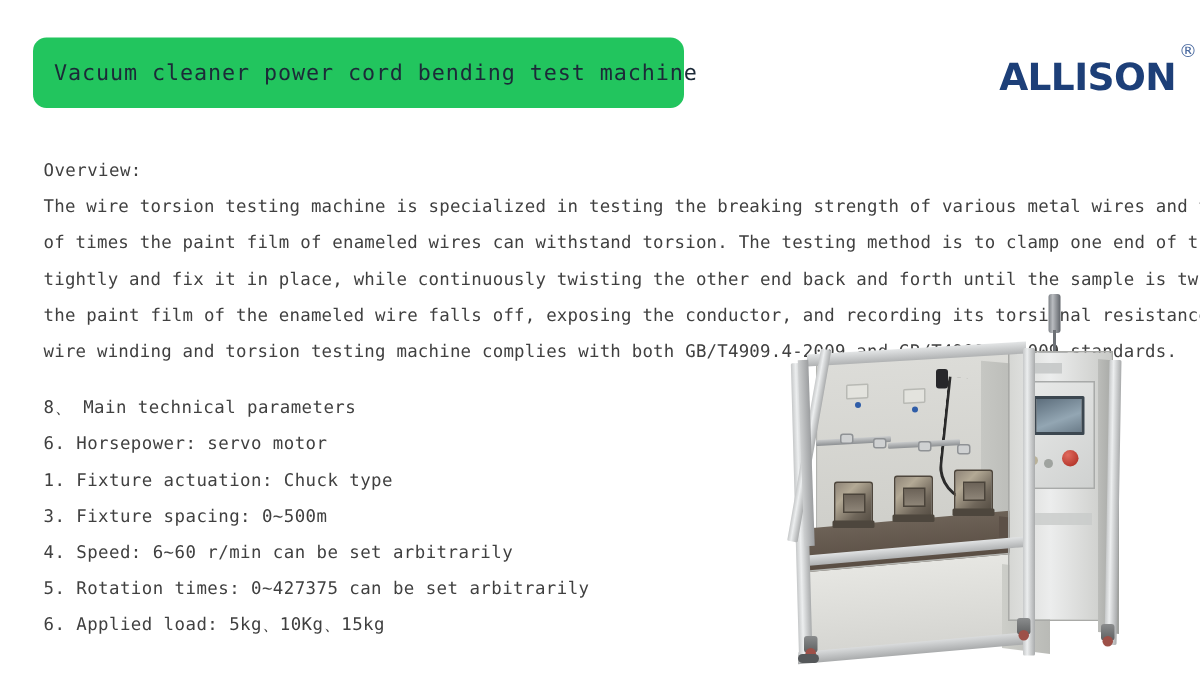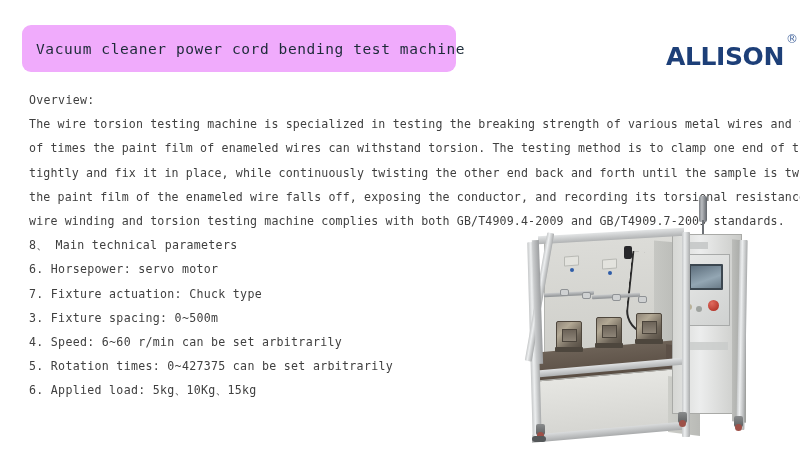--- a/index.html
+++ b/index.html
@@ -22,42 +22,42 @@
     background: #ffffff;
   }
 
   
   .title-banner {
     position: absolute;
     left: 22px;
     top: 25px;
     width: 434px;
     height: 47px;
-    background: #f0abfc;
+    background: #22c55e;
     border-radius: 9px;
     display: flex;
     align-items: center;
     box-sizing: border-box;
     padding-left: 14px;
   }
   .title-text {
     font-family: "DejaVu Sans Mono", "Liberation Mono", monospace;
     font-size: 14.5px;
     letter-spacing: 0.6px;
     color: #1c2a38;
     white-space: nowrap;
   }
 
   .logo {
     position: absolute;
     right: 16px;
     top: 33px;
     height: 36px;
     display: flex;
-    align-items: flex-end;
+    align-items: center;
   }
   .logo-wrap {
     position: relative;
     display: flex;
     align-items: baseline;
   }
   .logo-en {
     font-family: "DejaVu Sans", "Liberation Sans", sans-serif;
     font-weight: bold;
     font-size: 25px;
@@ -90,21 +90,21 @@
     top: 88px;
     width: 748px;
   }
   .line {
     font-size: 11.6px;
     line-height: 24.2px;
     white-space: nowrap;
     color: #404040;
     letter-spacing: 0.15px;
   }
-  .line.heading { letter-spacing: 0.3px; }
+  .line.heading { letter-spacing: 0.3px; margin-top: 13px; }
   .spec-line { letter-spacing: 0.3px; }
 
   
   .photo {
     position: absolute;
     left: 516px;
     top: 196px;
     width: 270px;
     height: 252px;
   }
@@ -397,21 +397,21 @@
   <div class="content">
     <div class="line heading">Overview:</div>
     <div class="line">The wire torsion testing machine is specialized in testing the breaking strength of various metal wires and the number</div>
     <div class="line">of times the paint film of enameled wires can withstand torsion. The testing method is to clamp one end of the sample</div>
     <div class="line">tightly and fix it in place, while continuously twisting the other end back and forth until the sample is twisted or</div>
     <div class="line">the paint film of the enameled wire falls off, exposing the conductor, and recording its torsional resistance. The</div>
     <div class="line">wire winding and torsion testing machine complies with both GB/T4909.4-2009 and GB/T4909.7-2009 standards.</div>
 
     <div class="line heading">8、 Main technical parameters</div>
     <div class="line spec-line">6. Horsepower: servo motor</div>
-    <div class="line spec-line">7. Fixture actuation: Chuck type</div>
+    <div class="line spec-line">1. Fixture actuation: Chuck type</div>
     <div class="line spec-line">3. Fixture spacing: 0~500m</div>
     <div class="line spec-line">4. Speed: 6~60 r/min can be set arbitrarily</div>
     <div class="line spec-line">5. Rotation times: 0~427375 can be set arbitrarily</div>
     <div class="line spec-line">6. Applied load: 5kg、10Kg、15kg</div>
   </div>
 
   <div class="photo">
     <div class="mach">
 
       <div class="beacon"></div>

